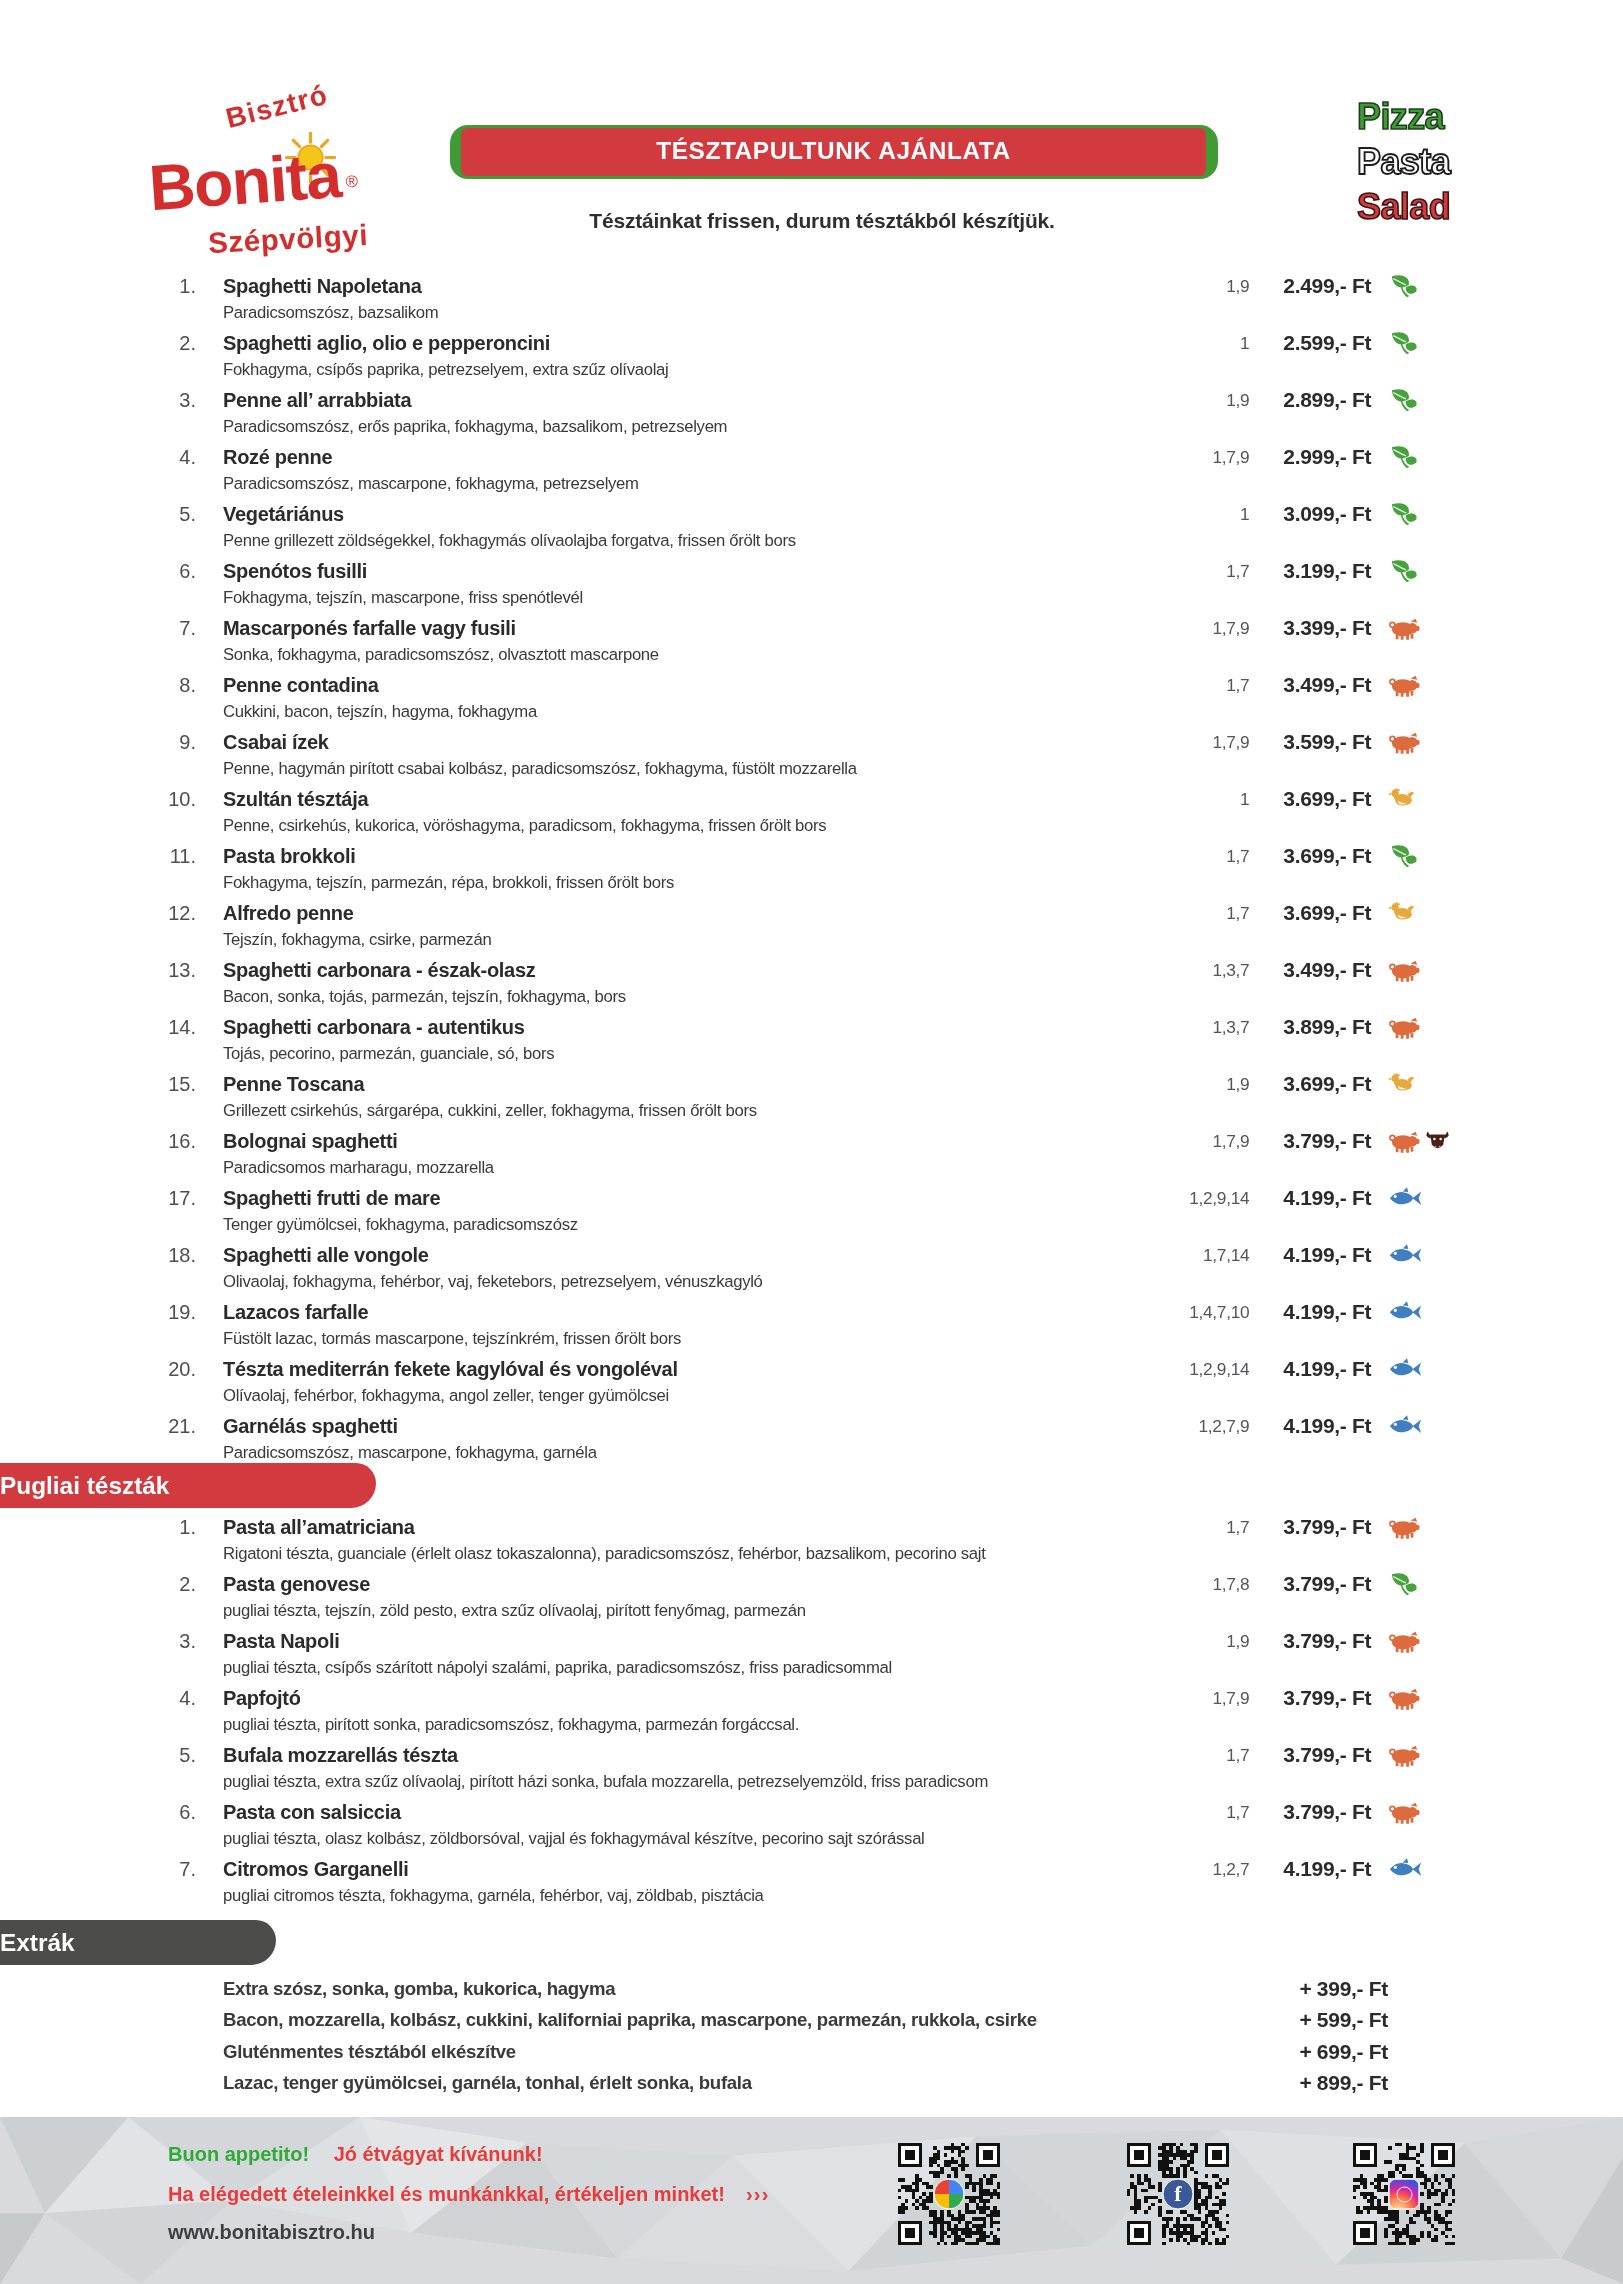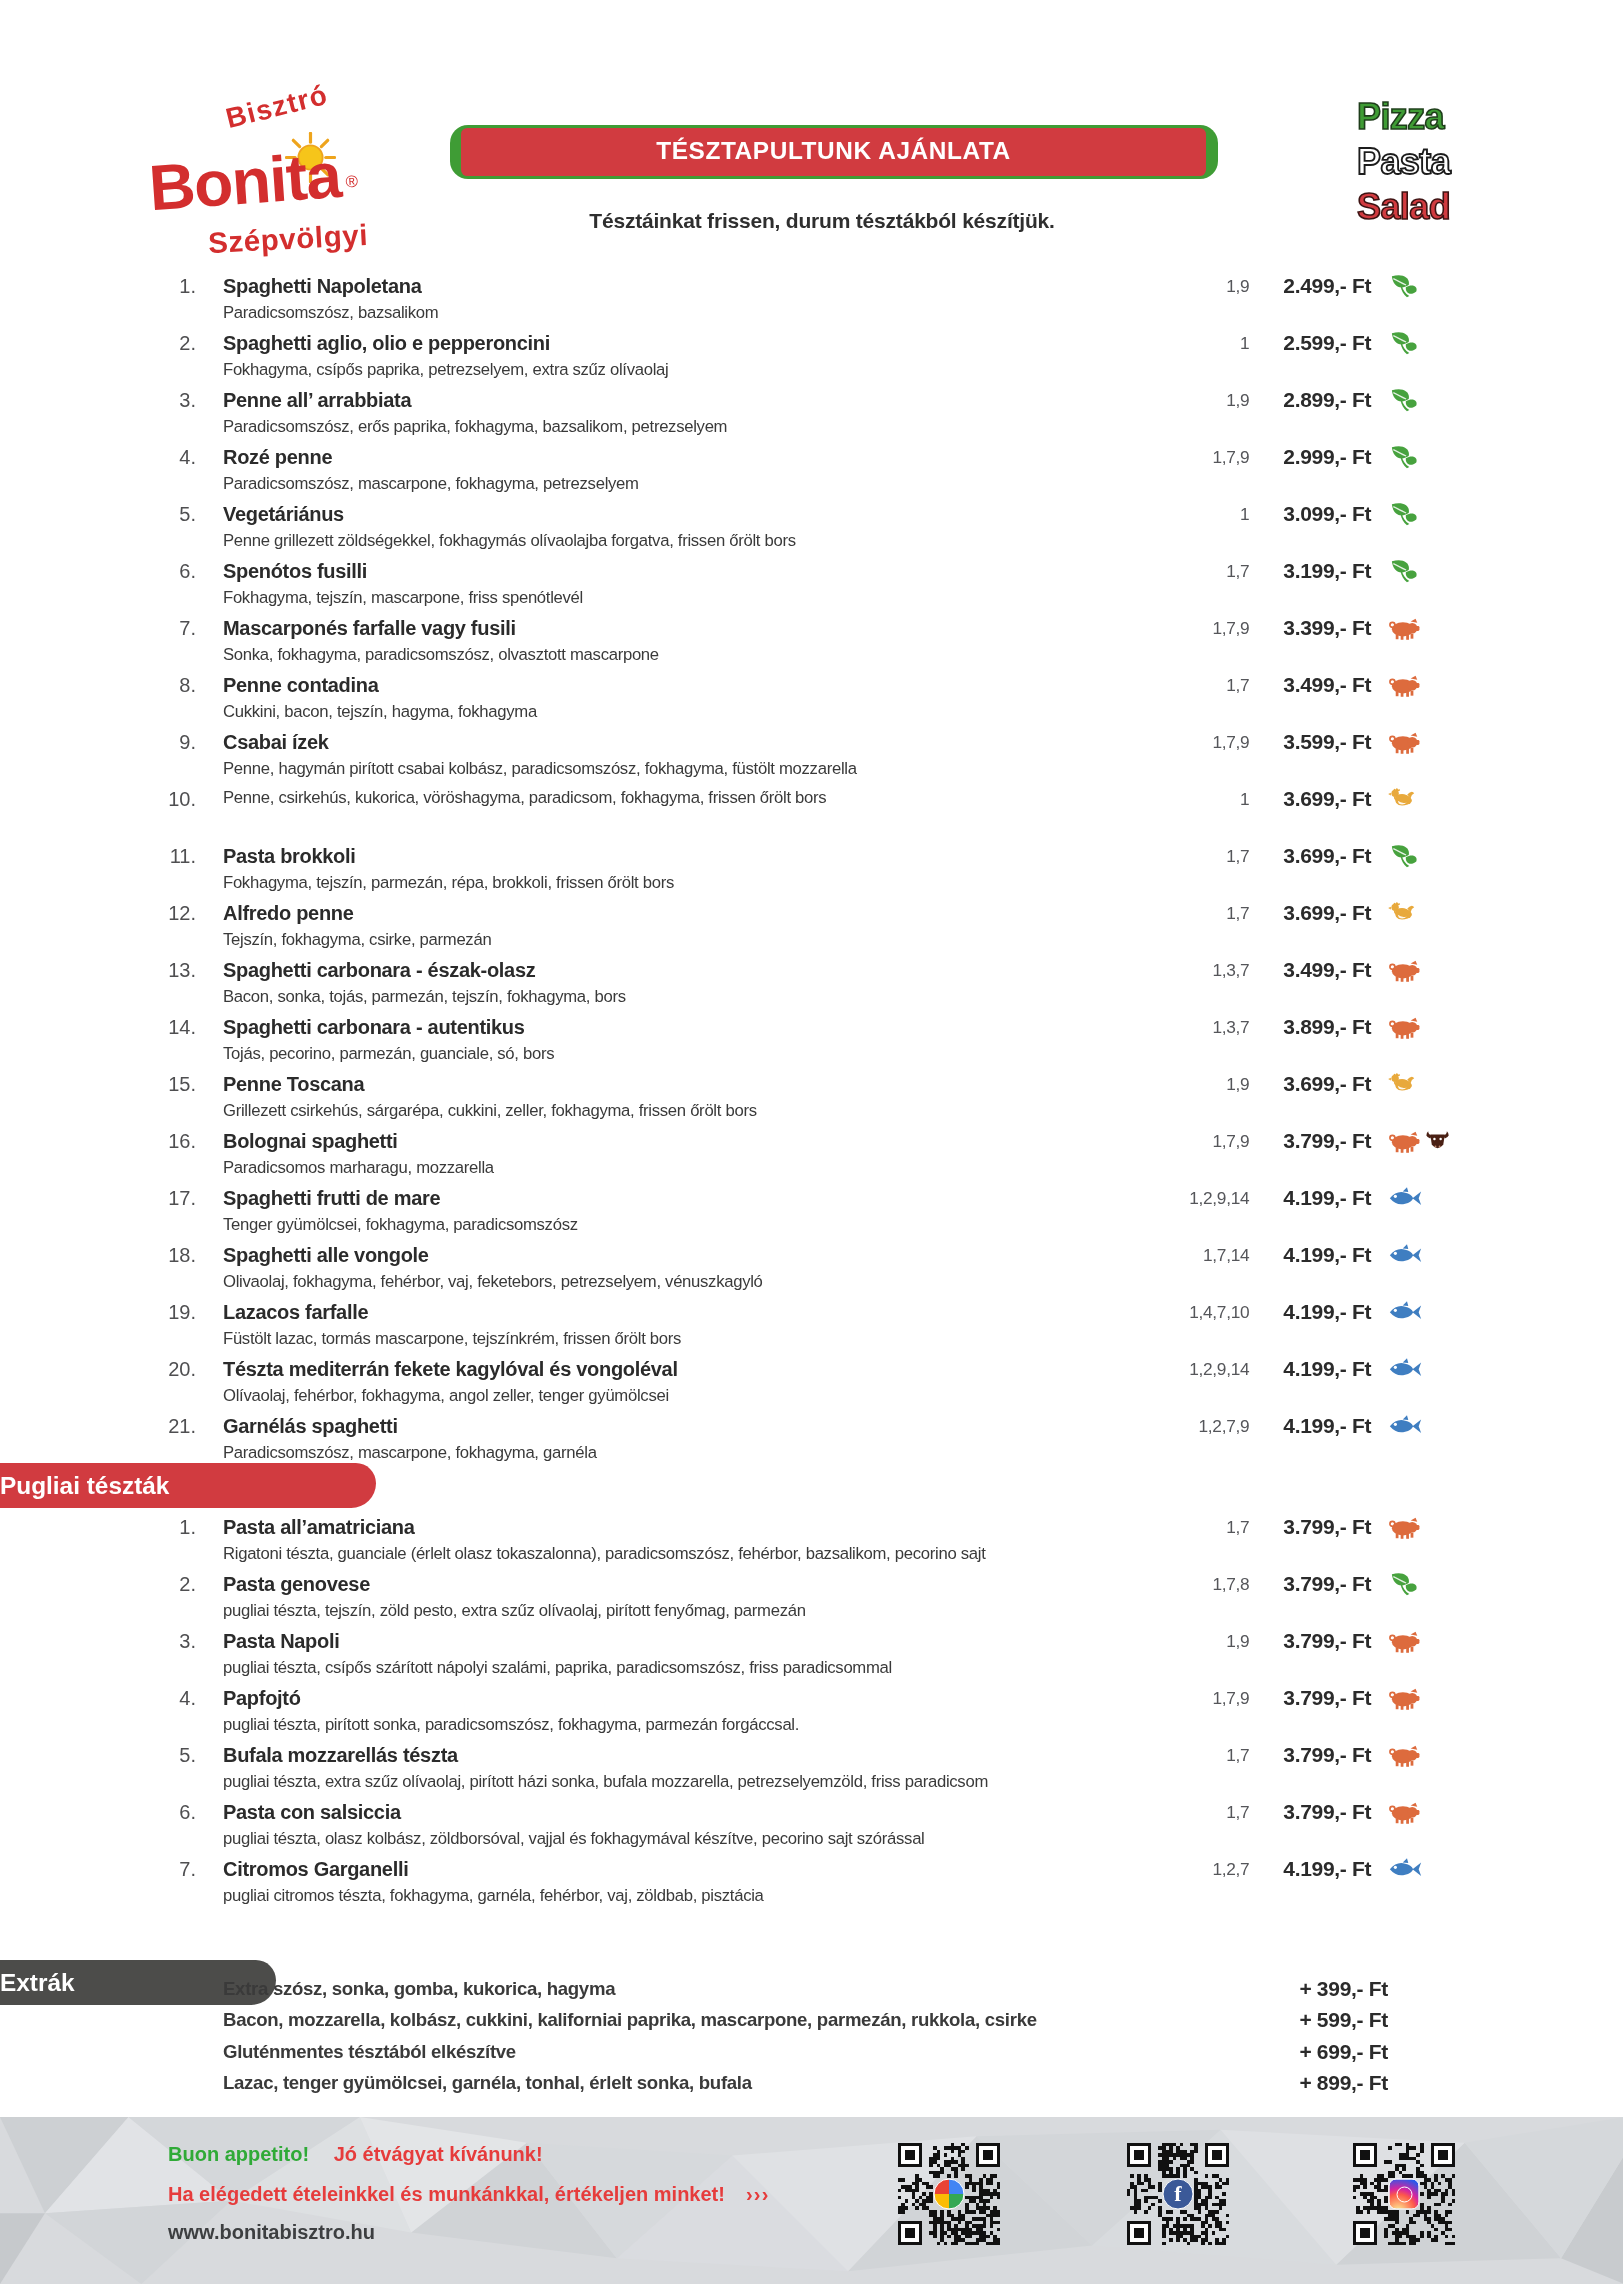--- a/index.html
+++ b/index.html
@@ -45,21 +45,21 @@
     letter-spacing:-0.3px;flex:0 0 auto;}
   .price{width:122px;text-align:right;font-size:21px;font-weight:bold;color:#2b2b2b;line-height:28px;
     letter-spacing:-0.3px;flex:0 0 auto;}
   .icons{width:96px;padding-left:16.7px;display:flex;gap:2.6px;align-items:flex-start;flex:0 0 auto;height:28px;}
   .ic{height:24.4px;width:auto;margin-top:1.9px;}
 
   
   .section-banner{position:absolute;left:0;height:45px;color:#fff;font-size:24.4px;font-weight:bold;
     line-height:45px;box-sizing:border-box;border-radius:0 26px 32px 0;}
   #pugliai-banner{top:1463px;width:376px;background:#d13b40;}
-  #extrak-banner{top:1920px;width:276px;background:#4c4c4a;margin-top:40px;}
+  #extrak-banner{top:1920px;width:276px;background:#4c4c4a;}
 
   
   #extras-list{position:absolute;left:148px;top:1973px;width:1240px;}
   .extra-row{height:31.5px;display:flex;align-items:center;}
   .extra-desc{flex:1 1 auto;margin-left:75px;font-size:18.6px;color:#3a3a3a;letter-spacing:-0.3px;font-weight:bold;}
   .extra-price{width:167px;text-align:right;font-size:21px;font-weight:bold;color:#2b2b2b;letter-spacing:-0.3px;}
 
   
   .footer-band{position:absolute;left:0;top:2117px;width:1624px;height:167px;background:#d8dadd;}
   .footer-band svg.poly{position:absolute;left:0;top:0;}
@@ -285,20 +285,21 @@
     <rect x="14" y="32" width="5" height="9" fill="#dd6b3d"></rect>
     <rect x="23" y="33" width="5" height="9" fill="#dd6b3d"></rect>
     <rect x="33" y="33" width="5" height="9" fill="#dd6b3d"></rect>
     <rect x="41" y="31" width="5" height="9" fill="#dd6b3d"></rect>
           </svg>
         </span>
       </div>
       <div class="item-row">
         <span class="num">10.</span>
         <div class="mid">
+          <div class="title">Szultán tésztája</div>
           <div class="desc">Penne, csirkehús, kukorica, vöröshagyma, paradicsom, fokhagyma, frissen őrölt bors</div>
         </div>
         <span class="allergen">1</span>
         <span class="price">3.699,- Ft</span>
         <span class="icons">
           <svg class="ic" viewBox="0 0 52 46" width="28" height="24.4">
     <path d="M10 6 q1 -5 4 -1 q2 -5 5 0 q3 -3 3 2 l-11 3 z" fill="#e8a93c"></path>
     <circle cx="13" cy="12" r="7" fill="#e8a93c"></circle>
     <path d="M5 11 l-5 2 5 3 z" fill="#e8a93c"></path>
     <path d="M11 18 q-1 6 4 7 l-1 -7 z" fill="#e8a93c"></path>

